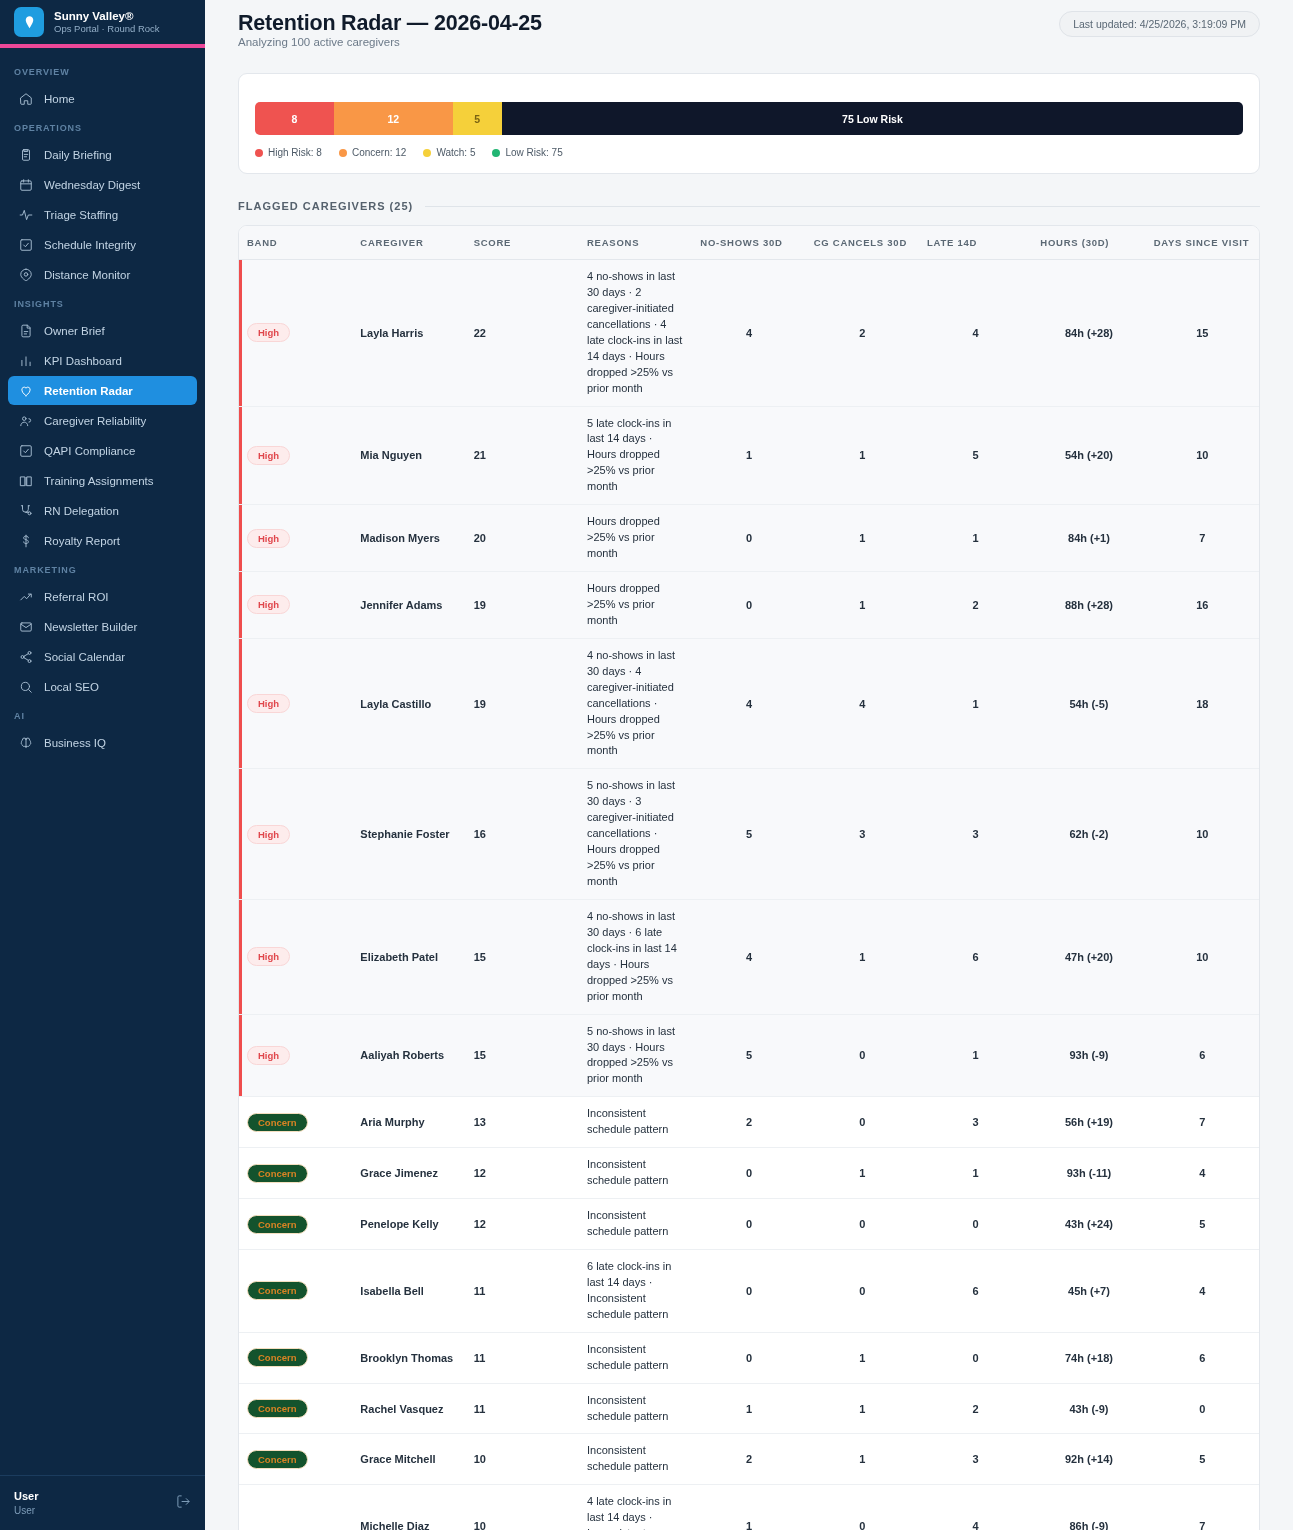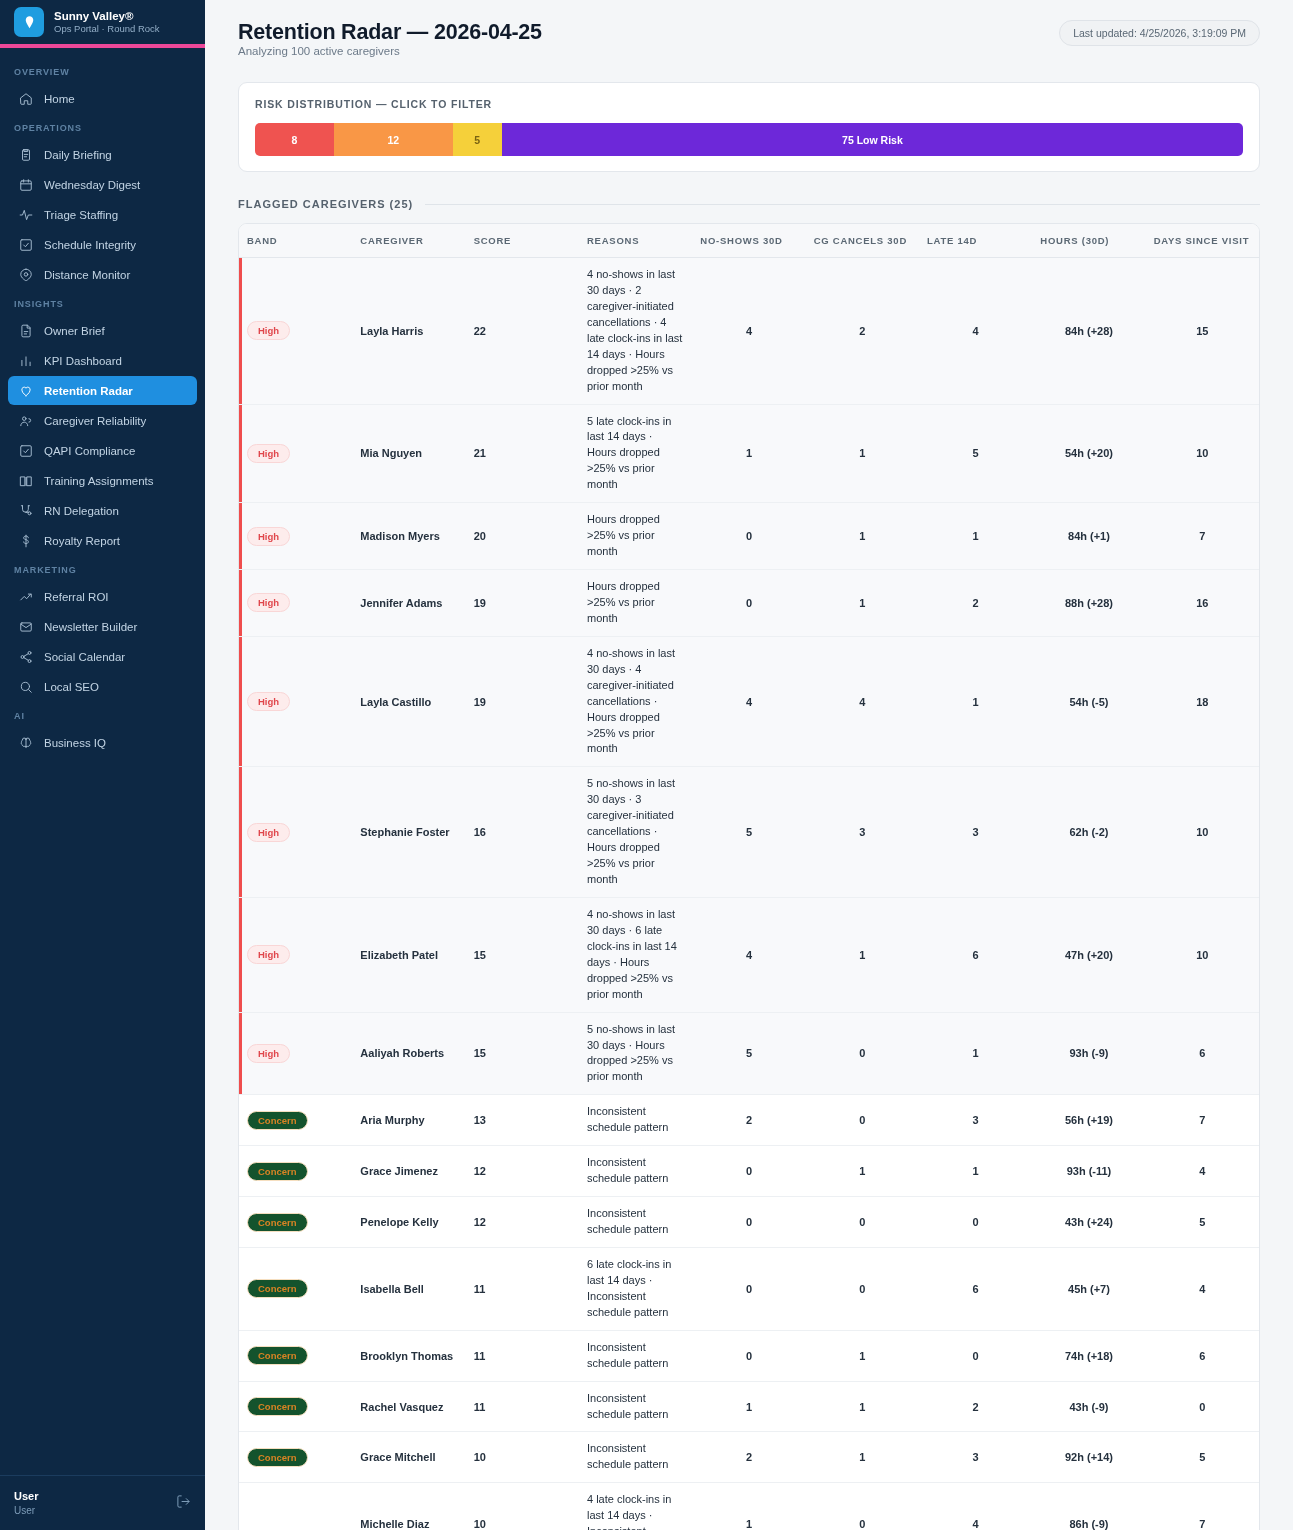--- a/index.html
+++ b/index.html
@@ -55,21 +55,21 @@
     border-top: 1px solid #1b3c5e;
     padding: 12px 14px;
     display: flex; align-items: center; justify-content: space-between;
     height: 55px;
   }
   .sf-name { color: #fff; font-size: 11px; font-weight: bold; line-height: 1.3; }
   .sf-role { color: #7d9cb8; font-size: 10px; line-height: 1.3; }
   .logout svg { width: 15px; height: 15px; stroke: #7d9cb8; fill: none; stroke-width: 1.6; cursor: pointer; }
 
   
-  .main { flex: 1 1 auto; padding: 20px 33px 0 33px; overflow: hidden; }
+  .main { flex: 1 1 auto; padding: 11px 33px 0 33px; overflow: hidden; }
   .pg-head { display: flex; justify-content: space-between; align-items: flex-start; }
   .pg-title { font-size: 21.5px; font-weight: bold; color: #101b2b; letter-spacing: -0.2px; }
   .pg-sub { font-size: 11.5px; color: #6c7a89; }
   .updated {
     font-size: 10.5px; color: #5a6875;
     background: #f0f2f4; border: 1px solid #dfe3e8;
     border-radius: 14px; padding: 6px 13px; white-space: nowrap;
   }
 
   .card {
@@ -362,26 +362,43 @@
 
     <div class="pg-head">
       <div>
         <div class="pg-title">Retention Radar — 2026-04-25</div>
         <div class="pg-sub">Analyzing 100 active caregivers</div>
       </div>
       <div class="updated">Last updated: 4/25/2026, 3:19:09 PM</div>
     </div>
 
     <section class="card risk-card">
-      <div class="risk-title">RISK DISTRIBUTION — CLICK TO FILTER</div>
       <div class="risk-bar" id="risk-bar">
           <div class="rseg" style="width: 8%; background: rgb(239, 83, 80); color: rgb(255, 255, 255);">8</div>
           <div class="rseg" style="width: 12%; background: rgb(249, 151, 70); color: rgb(255, 255, 255);">12</div>
           <div class="rseg" style="width: 5%; background: rgb(245, 208, 58); color: rgb(122, 99, 18);">5</div>
-          <div class="rseg" style="width: 75%; background: #6d28d9; color: rgb(255, 255, 255);">75 Low Risk</div>
+          <div class="rseg" style="width: 75%; background: #0f172a; color: rgb(255, 255, 255);">75 Low Risk</div>
+        </div>
+      <div class="risk-legend" id="risk-legend">
+          <div class="lg">
+            <span class="lgdot" style="background:#ef5350"></span>
+            <span>High Risk: 8</span>
+          </div>
+          <div class="lg">
+            <span class="lgdot" style="background:#f99746"></span>
+            <span>Concern: 12</span>
+          </div>
+          <div class="lg">
+            <span class="lgdot" style="background:#f5d03a"></span>
+            <span>Watch: 5</span>
+          </div>
+          <div class="lg">
+            <span class="lgdot" style="background:#22b573"></span>
+            <span>Low Risk: 75</span>
+          </div>
         </div>
     </section>
 
     <div class="sec-head">
       <span class="txt">FLAGGED CAREGIVERS (25)</span>
       <span class="rule"></span>
     </div>
 
     <section class="card tbl-card">
       <table class="flag">

